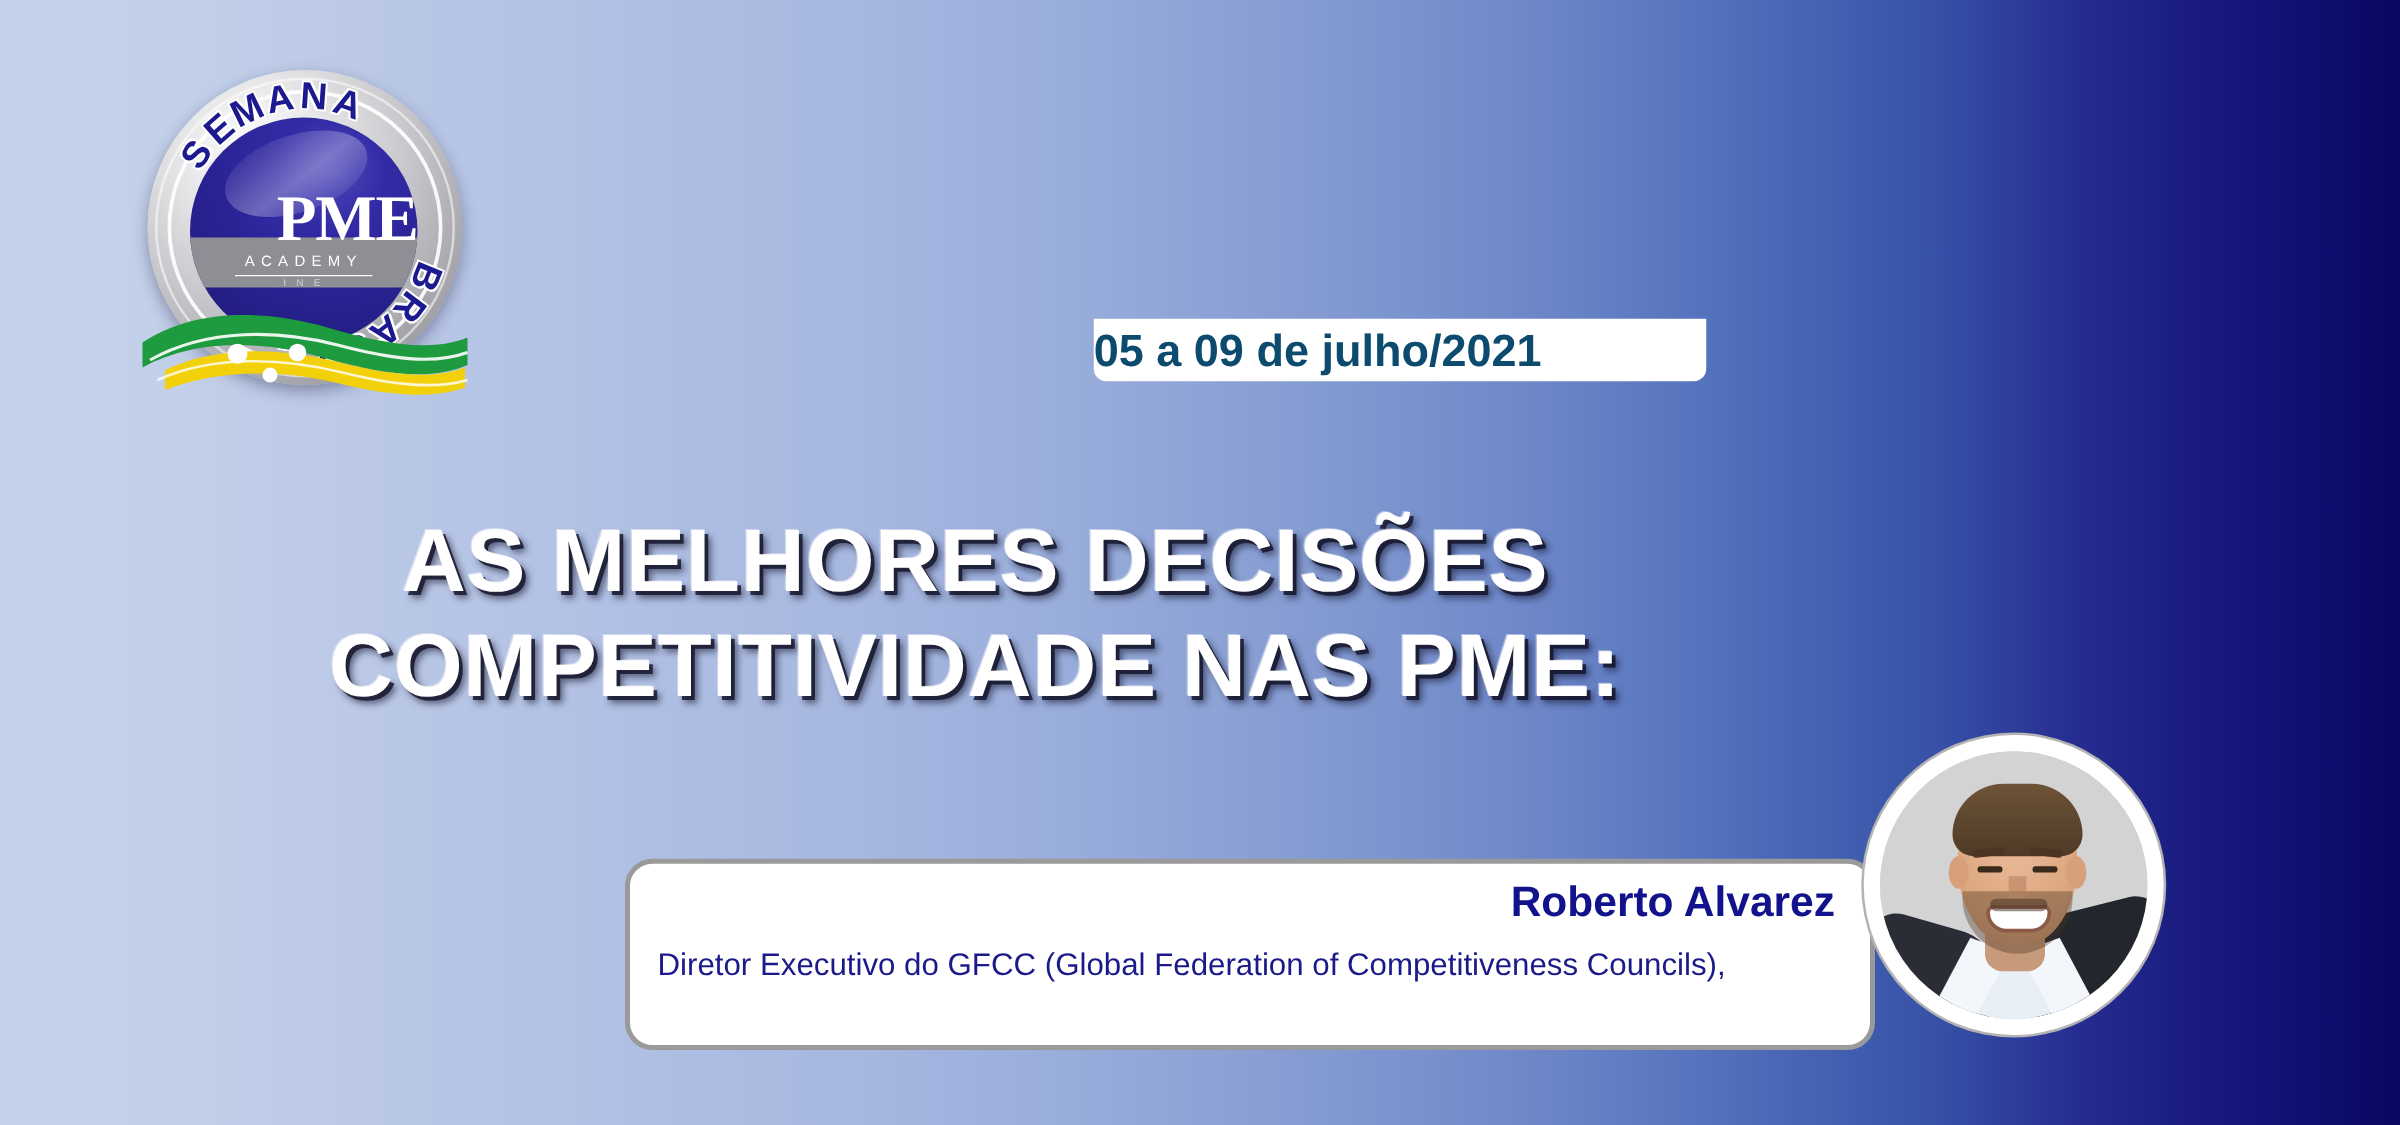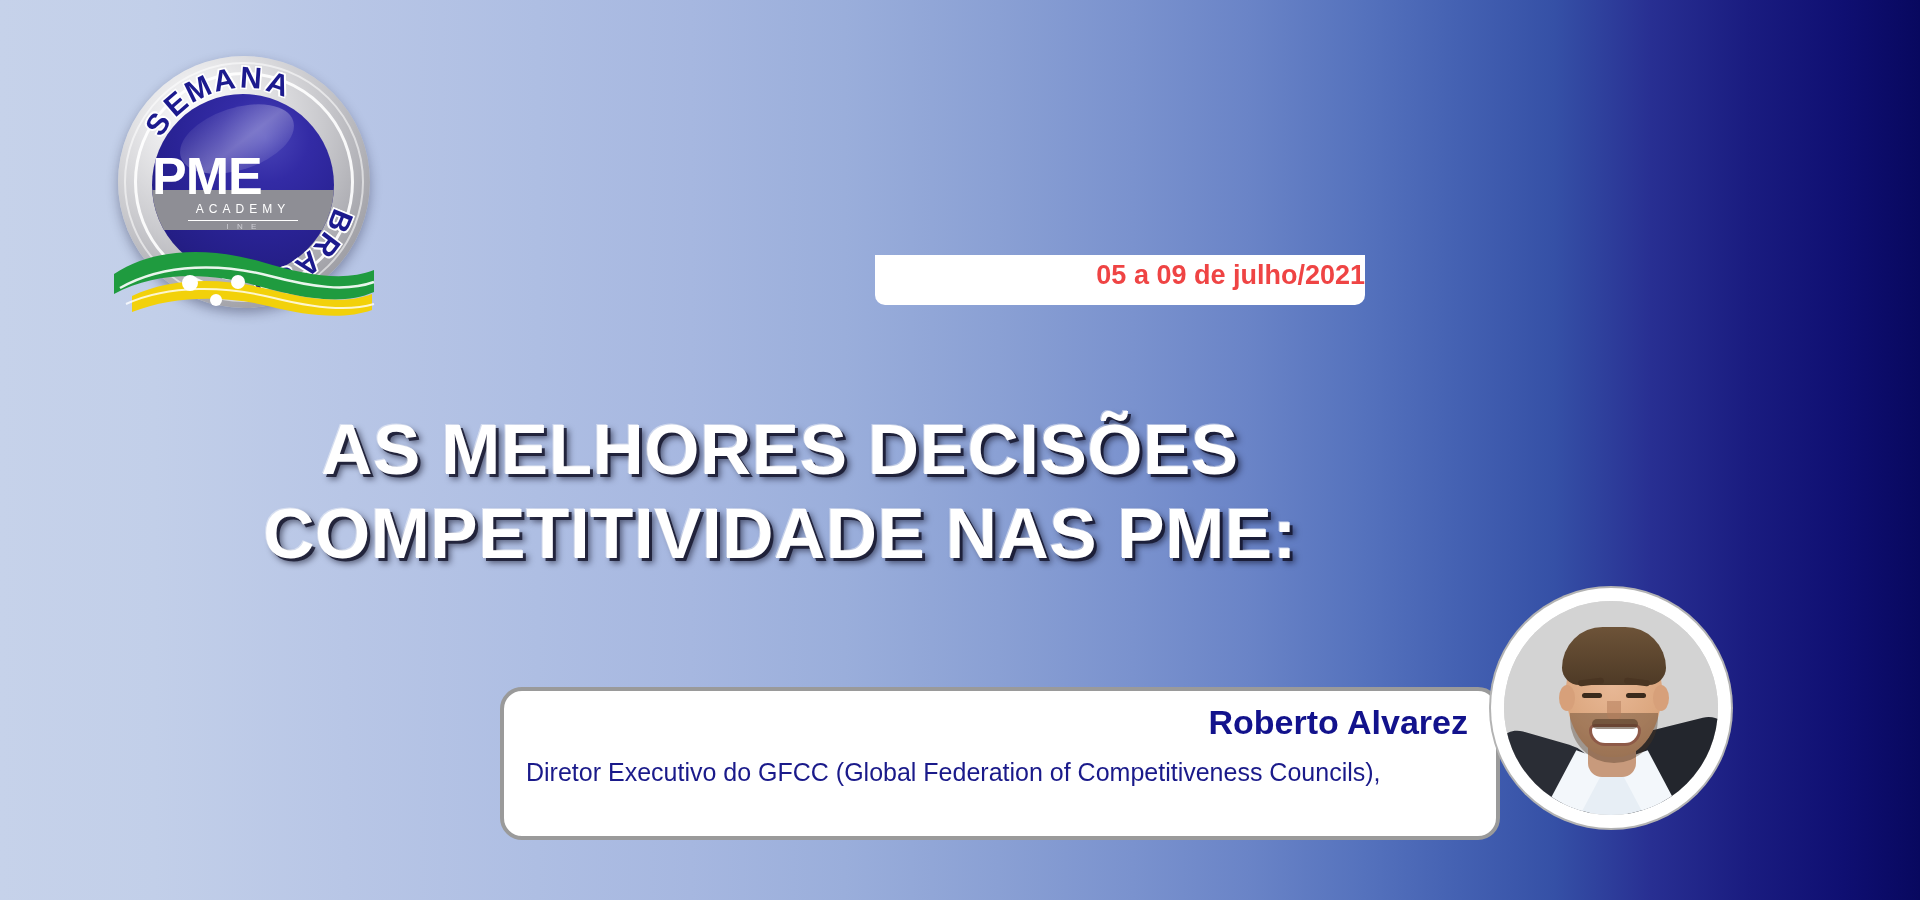--- a/index.html
+++ b/index.html
@@ -85,27 +85,27 @@
   .globe-band {
     position: absolute;
     left: 0; top: 96px;
     width: 182px; height: 40px;
     background: #8e8e95;
   }
   .pme-text {
     position: absolute;
     left: 0; top: 56px;
     width: 182px;
-    text-align: left;
+    text-align: right;
     color: #ffffff;
     font-size: 52px;
     font-weight: bold;
     letter-spacing: -1px;
     line-height: 52px;
-    font-family: Liberation Sans, sans-serif;
+    font-family: Liberation Serif, serif;
   }
   .academy-text {
     position: absolute;
     left: 0; top: 108px;
     width: 182px;
     text-align: center;
     color: #ffffff;
     font-size: 12px;
     letter-spacing: 5px;
     font-family: "Liberation Sans", sans-serif;
@@ -172,23 +172,23 @@
     width: 490px;
     height: 50px;
     background: #ffffff;
     border-radius: 0 0 10px 10px;
     box-sizing: border-box;
   }
   .date-tab-text {
     position: absolute;
     left: 0; right: 0;
     top: 5px;
-    text-align: right;
-    color: #ef4444;
-    font-size: 27px;
+    text-align: left;
+    color: #0c4a6e;
+    font-size: 36px;
     font-weight: bold;
     font-family: "Liberation Sans", sans-serif;
   }
 
   
   .headline {
     position: absolute;
     left: 0;
     top: 408px;
     width: 1560px;

